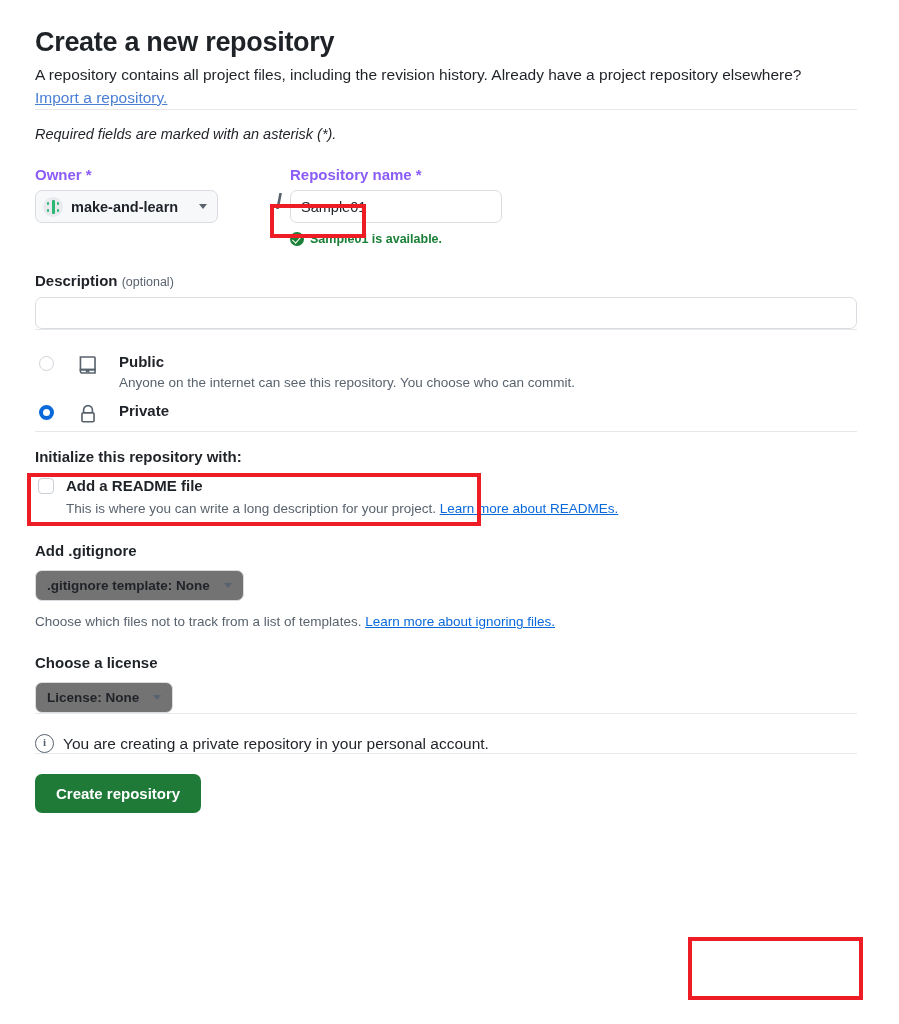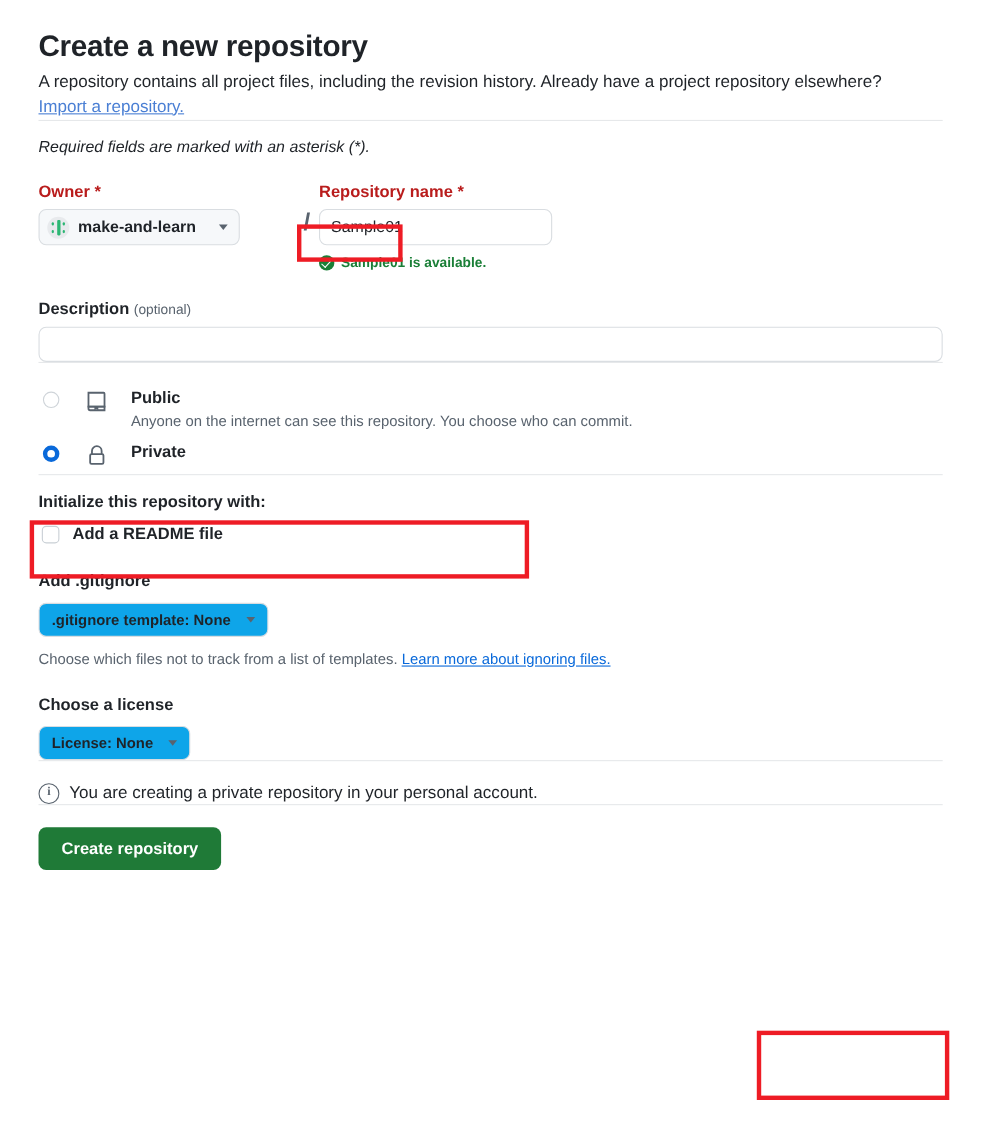--- a/index.html
+++ b/index.html
@@ -74,21 +74,21 @@
     color: #59636e;
     line-height: 34px;
     padding-top: 19px;
     box-sizing: border-box;
   }
   .col-name { flex: 0 0 auto; }
 
   .field-label {
     font-size: 15px;
     font-weight: bold;
-    color: #b91c1c;
+    color: #8b5cf6;
     margin-bottom: 7px;
     display: block;
   }
 
   .owner-select {
     display: inline-flex;
     align-items: center;
     gap: 8px;
     height: 33px;
     box-sizing: border-box;
@@ -298,21 +298,21 @@
   }
   .select-btn {
     display: inline-flex;
     align-items: center;
     gap: 8px;
     height: 31px;
     box-sizing: border-box;
     padding: 0 11px;
     border: 1px solid #d9dde1;
     border-radius: 7px;
-    background: #0ea5e9;
+    background: #737373;
     font-size: 13.5px;
     font-weight: bold;
     color: #1f2328;
     margin-top: 11px;
   }
   .help-line {
     font-size: 13.5px;
     color: #59636e;
     margin-top: 13px;
   }
@@ -457,20 +457,23 @@
   </div>
 
   <hr class="divider hr3">
 
   <div class="section-head">Initialize this repository with:</div>
 
   <div class="readme-row">
     <span class="checkbox"></span>
     <span class="readme-text">
       <span class="readme-title">Add a README file</span>
+      <span class="readme-sub" style="display:block">
+        <span>This is where you can write a long description for your project. </span><a href="#" class="link">Learn more about READMEs.</a>
+      </span>
     </span>
   </div>
 
   <div class="sub-head">Add .gitignore</div>
   <div class="select-btn">
     <span>.gitignore template: None</span>
     <span class="caret-down"></span>
   </div>
   <div class="help-line">
     <span>Choose which files not to track from a list of templates. </span><a href="#" class="link">Learn more about ignoring files.</a>

